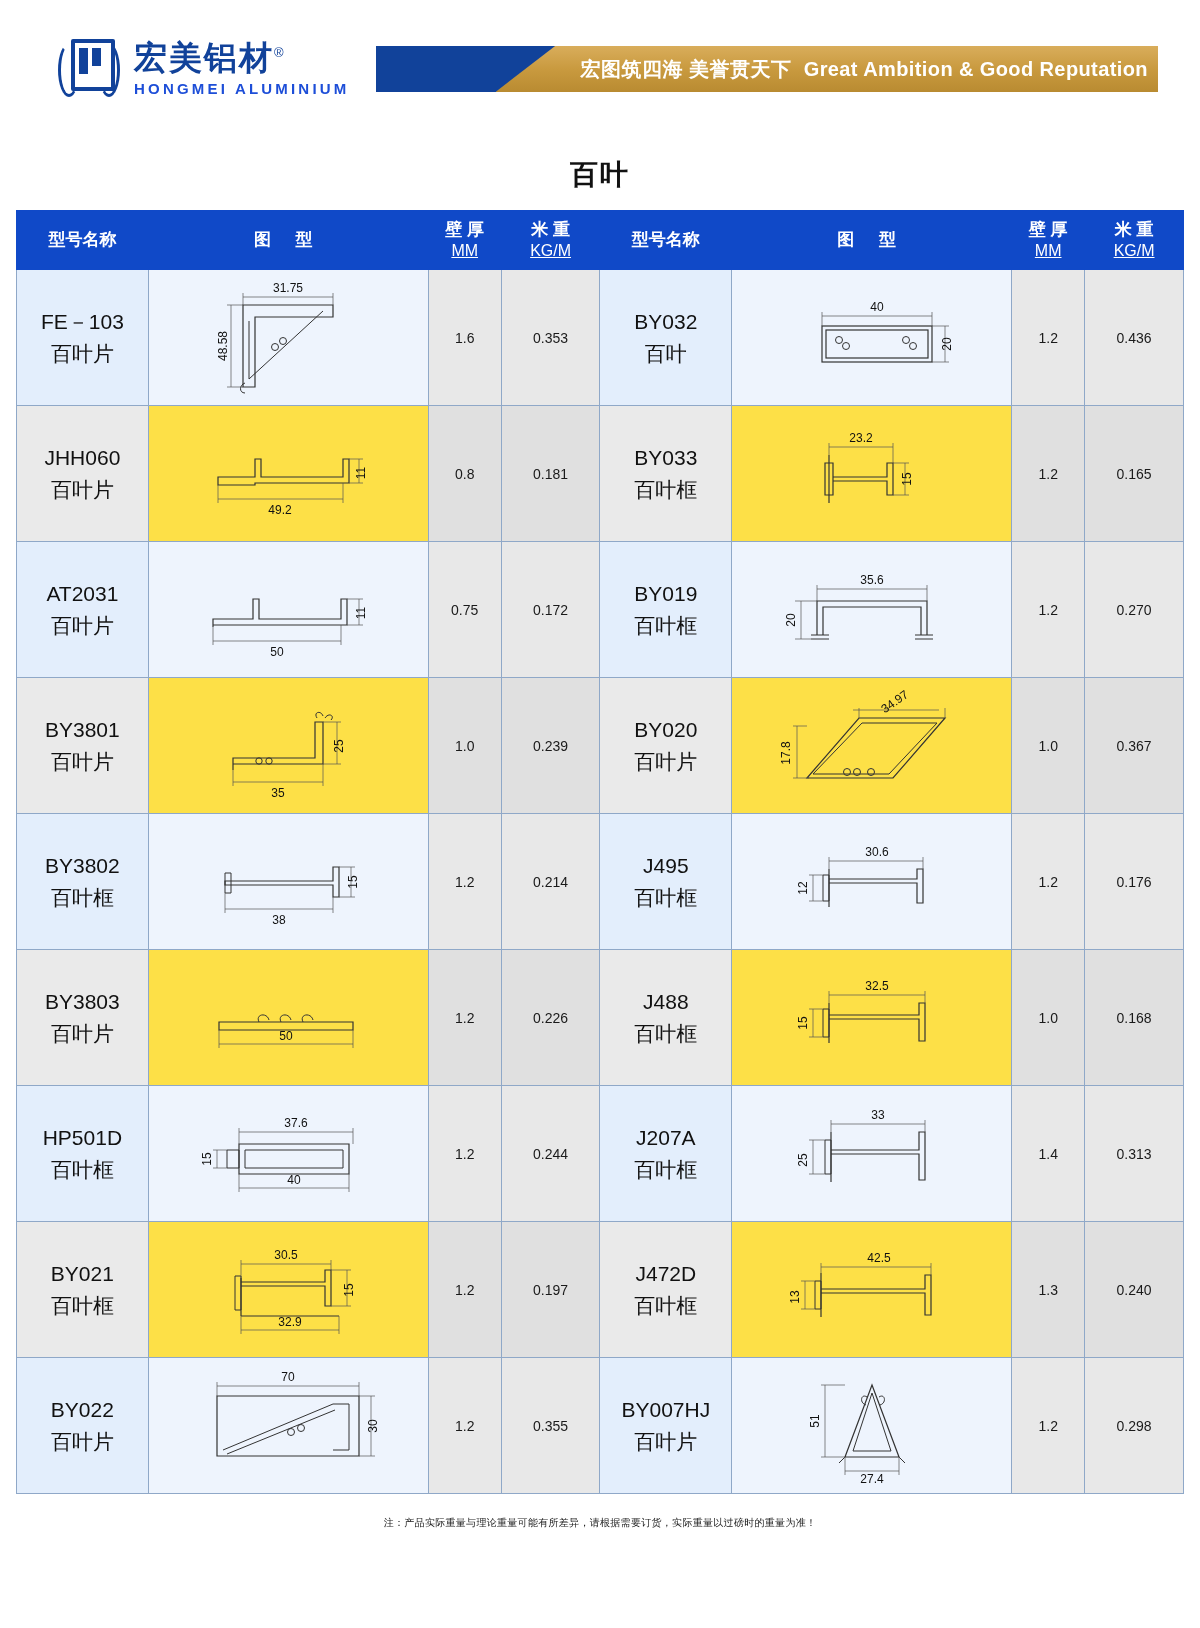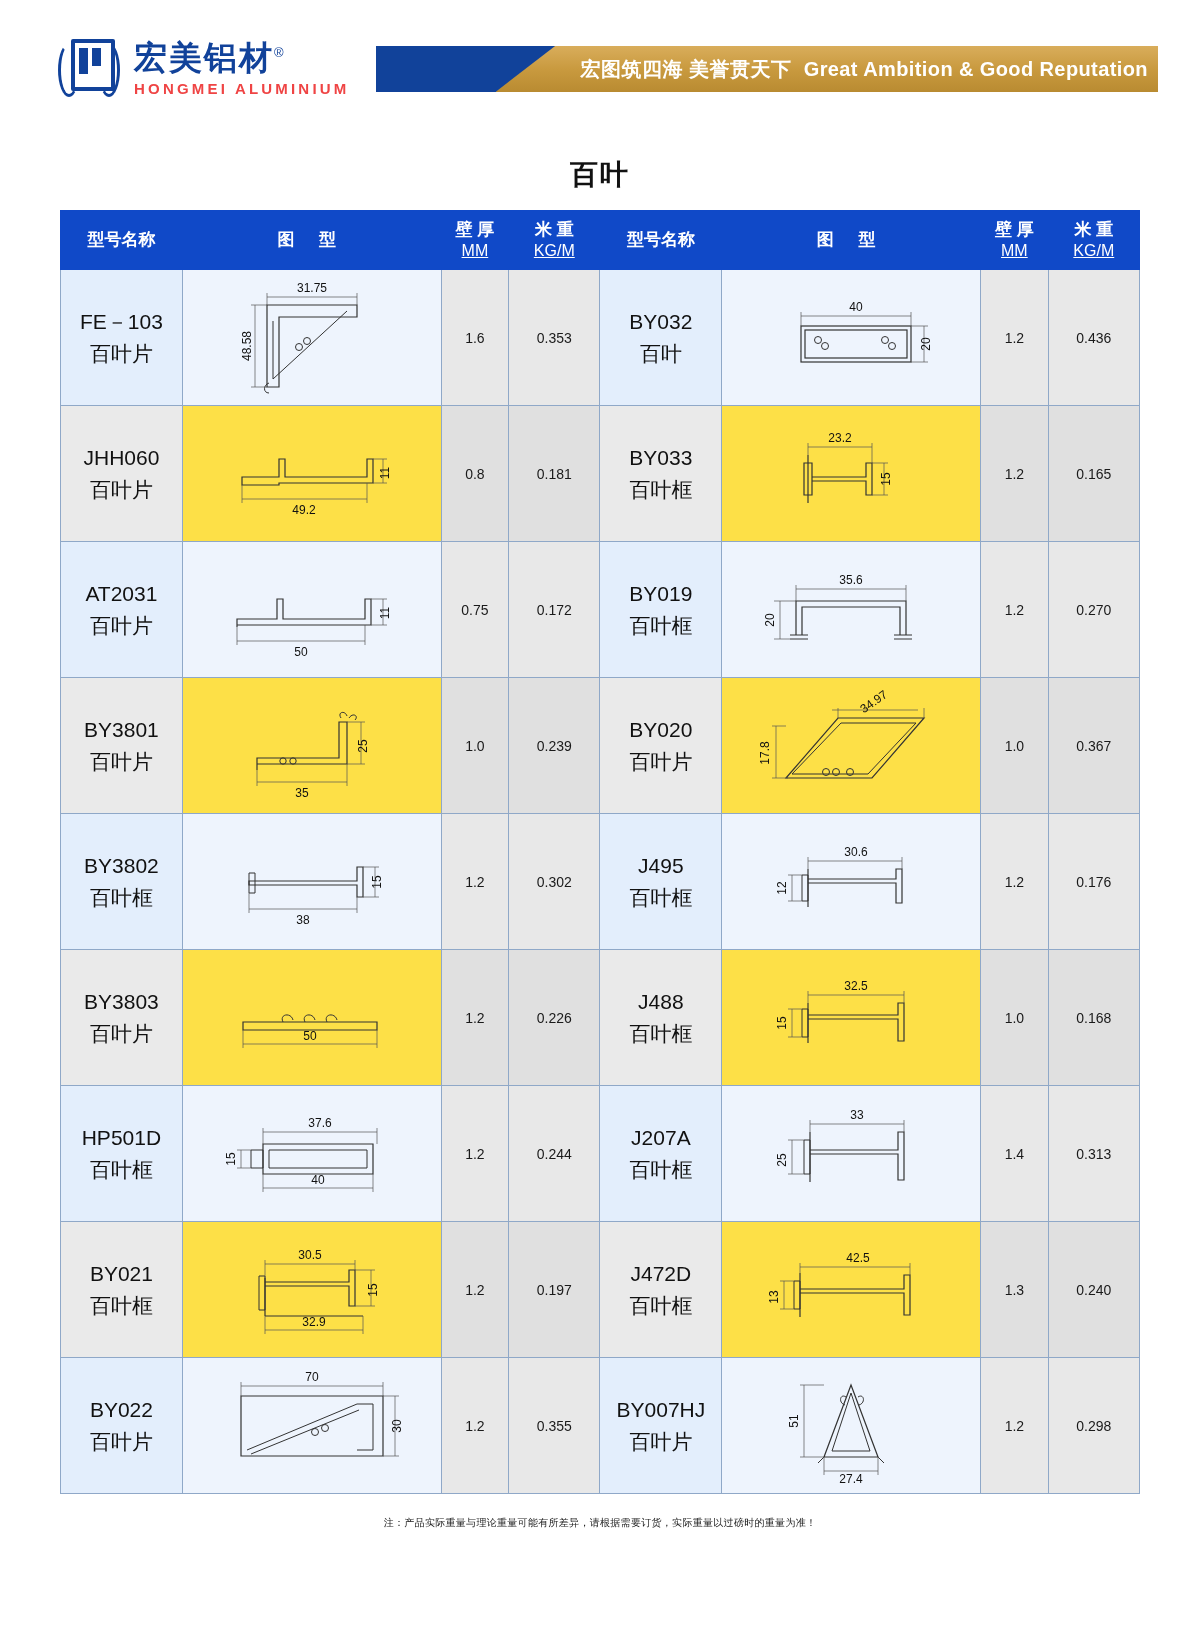--- a/index.html
+++ b/index.html
@@ -76,21 +76,21 @@
     position: relative;
   }
   .brand-cn .reg {
     font-size: 13px;
     vertical-align: super;
     font-weight: normal;
   }
   .brand-en {
     font-size: 15px;
     font-weight: bold;
-    color: #ef4444;
+    color: #1d4ed8;
     letter-spacing: 3.2px;
     margin-top: 5px;
   }
   .banner {
     flex: 1 1 auto;
     position: relative;
     margin-left: 6px;
     height: 46px;
     align-self: center;
     display: flex;
@@ -127,21 +127,21 @@
     font-weight: bold;
     color: #111;
     margin: 44px 0 16px 0;
     letter-spacing: 2px;
   }
 
   
   table.spec {
     border-collapse: collapse;
     margin: 0 auto;
-    width: 1080px;
+    width: 1168px;
     table-layout: fixed;
   }
   table.spec th, table.spec td {
     border: 1px solid #8fa8c8;
     text-align: center;
     vertical-align: middle;
   }
   table.spec thead th {
     background: #1049c8;
     color: #ffffff;
@@ -500,21 +500,21 @@
             <path d="M42 82 L150 82"></path>
                 <path d="M42 66 L42 86"></path>
                 <path d="M150 70 L150 86"></path>
           </g>
           <text x="174" y="55" font-size="12" fill="#111" text-anchor="middle" transform="rotate(-90 174 55)" font-family="Liberation Sans, sans-serif">15</text>
           <text x="96" y="97" font-size="12" fill="#111" text-anchor="middle" font-family="Liberation Sans, sans-serif">38</text>
         </svg>
       </div>
     </td>
     <td class="num">1.2</td>
-    <td class="num">0.302</td>
+    <td class="num">0.214</td>
     <td class="name">
       <div>J495</div>
       <div>百叶框</div>
     </td>
     <td class="fig">
       <div class="figbox">
         <svg width="210" height="110" viewBox="0 0 210 110">
           <g stroke="#333" fill="none" stroke-width="1.2">
             <path d="M62 42 L62 80"></path>
             <path d="M62 52 L150 52 L150 42 L156 42 L156 76 L150 76 L150 56 L62 56"></path>

